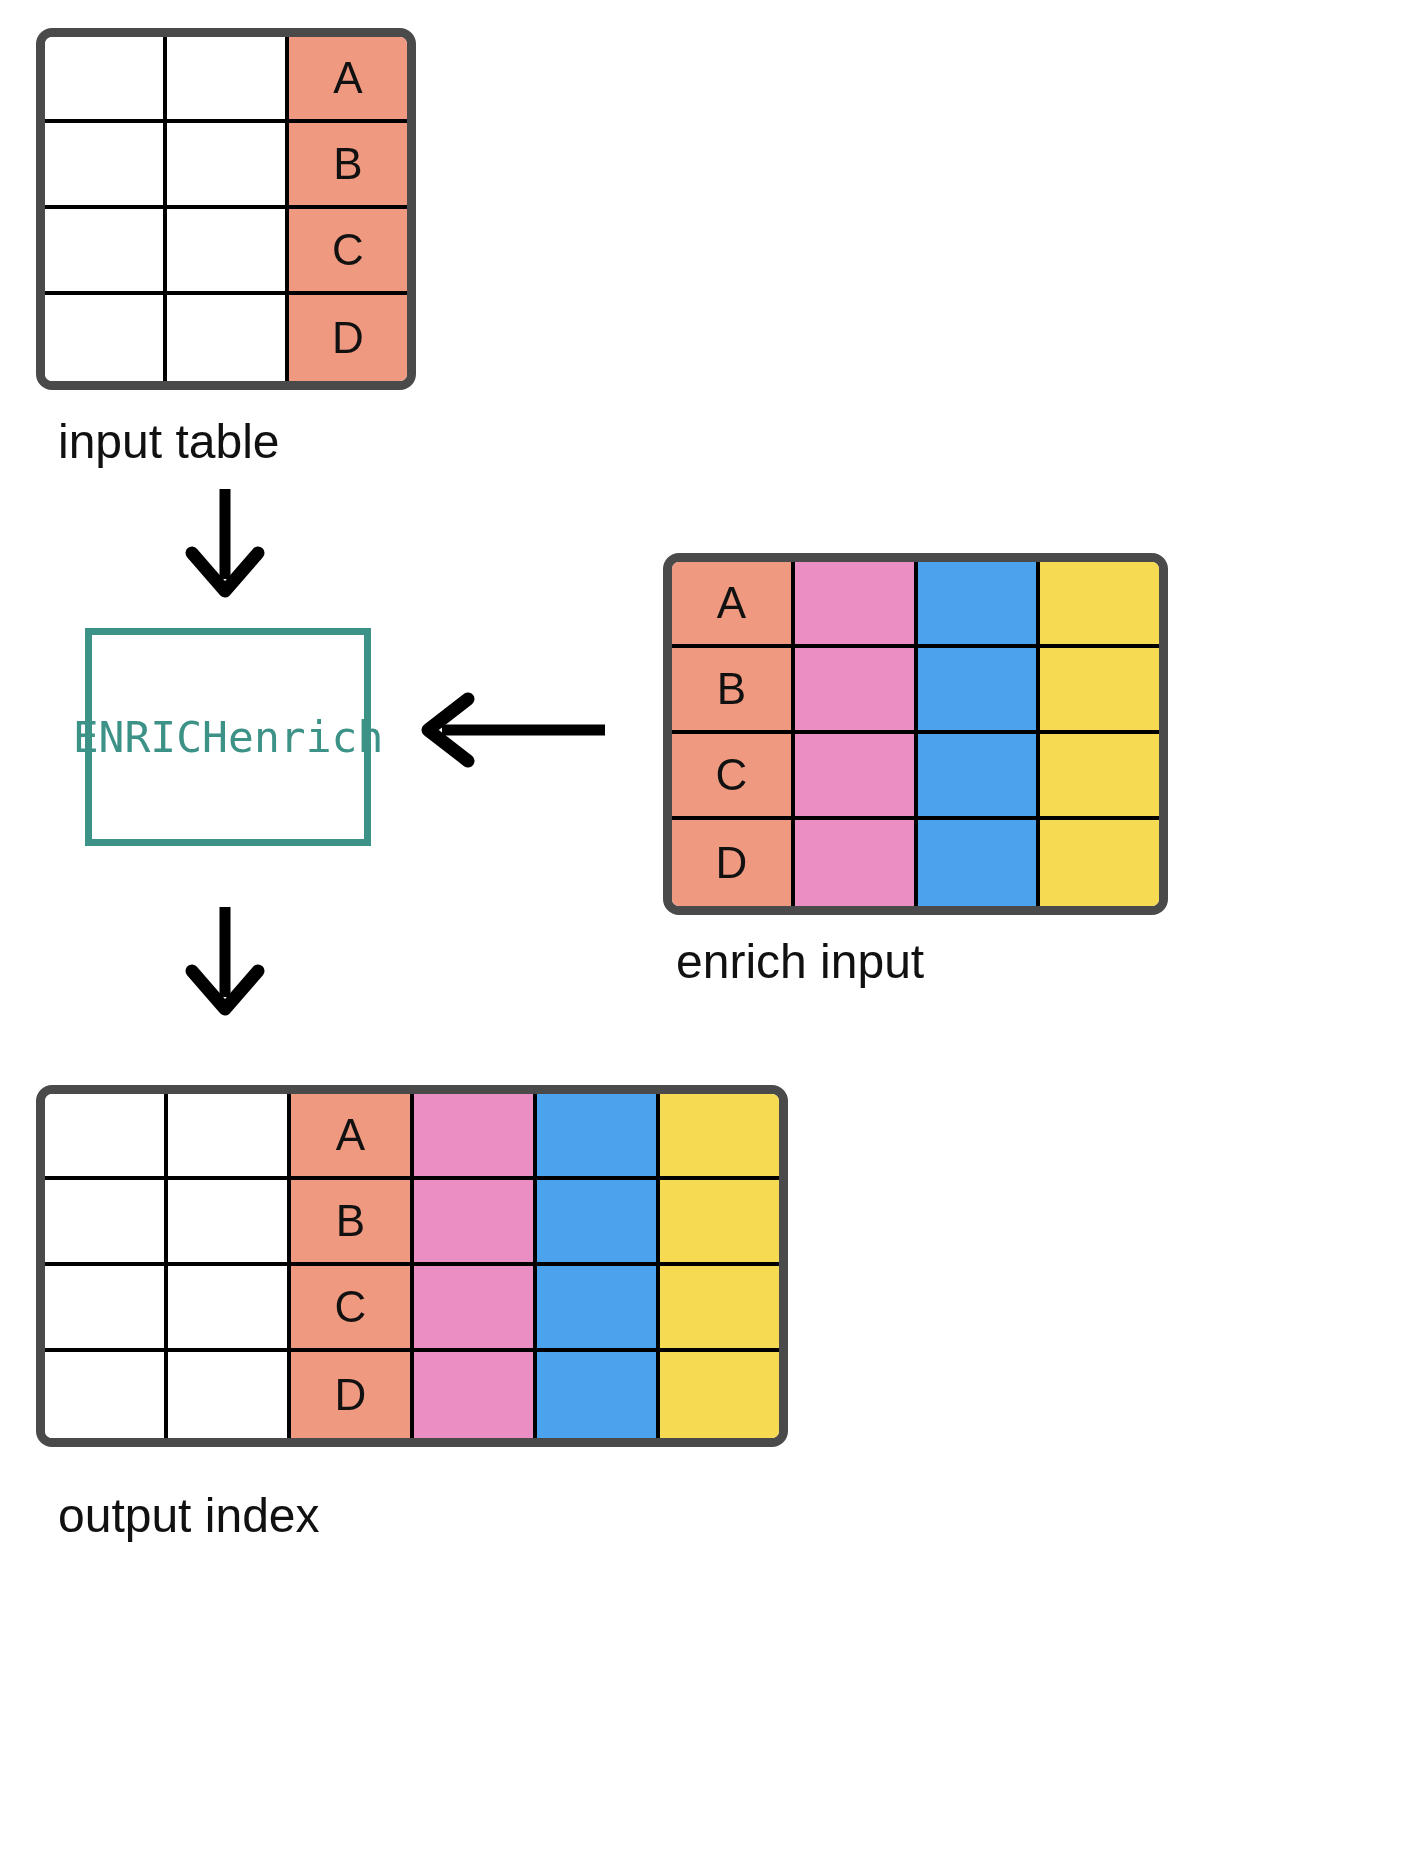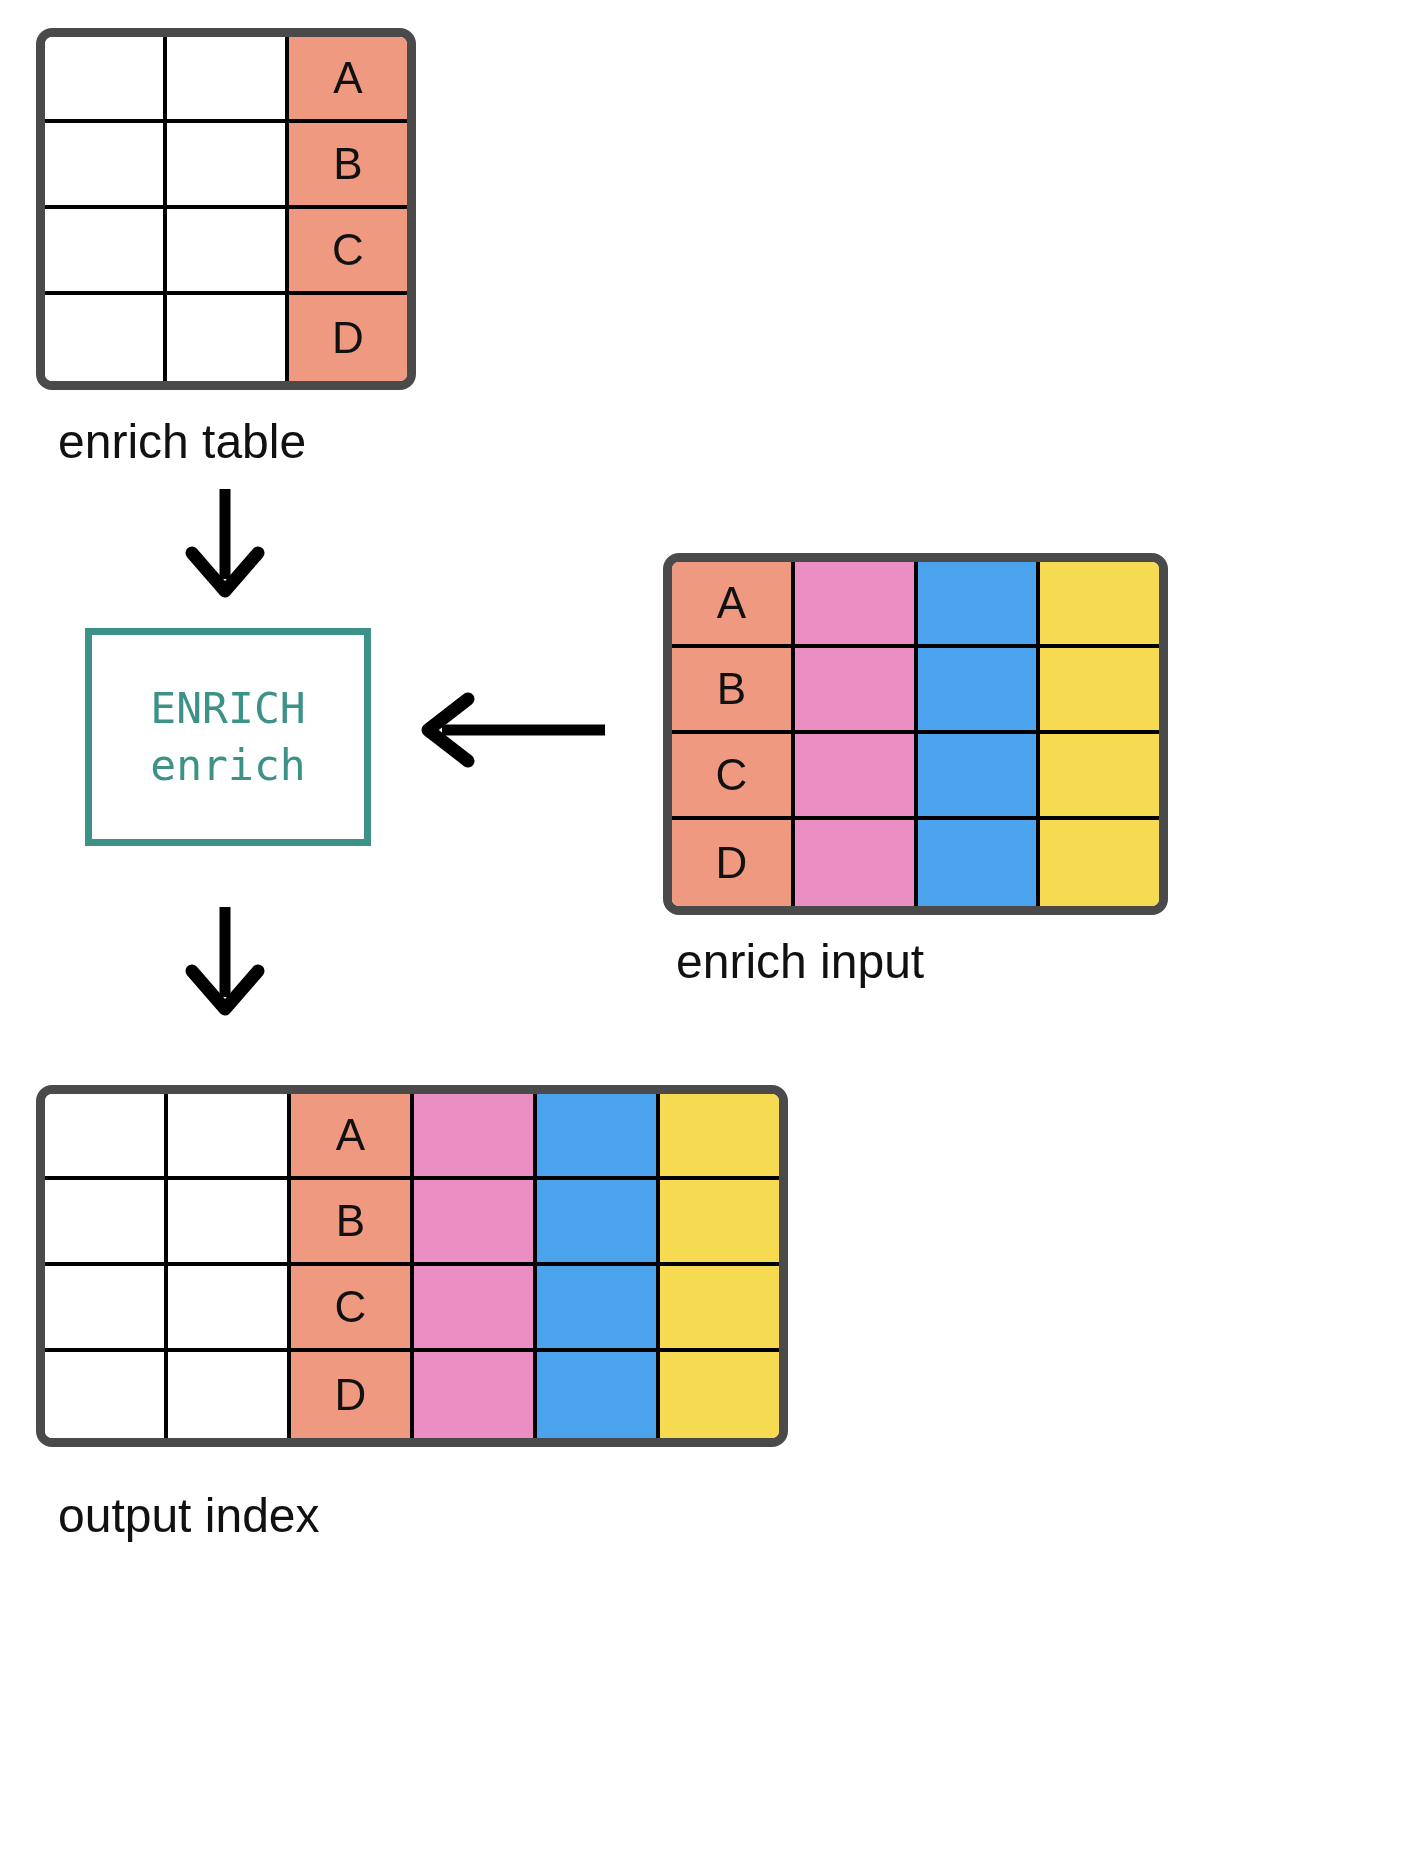--- a/index.html
+++ b/index.html
@@ -81,21 +81,21 @@
 
   
   #enrich-command-box {
     position: absolute;
     left: 85px;  top: 628px;
     width: 286px; height: 218px;
     box-sizing: border-box;
     border: 7px solid #3d9287;
     background: #ffffff;
     display: flex;
-    flex-direction: column;
+    flex-direction: row;
     align-items: center;
     justify-content: center;
   }
   #enrich-command-box .cmd-line {
     font-family: "DejaVu Sans Mono", monospace;
     font-size: 43px;
     color: #3d9287;
     line-height: 1.32;
     letter-spacing: 0px;
     white-space: nowrap;
@@ -127,21 +127,21 @@
     <div class="tcell c-white"></div>
     <div class="tcell c-white"></div>
     <div class="tcell c-salmon">C</div>
   </div>
   <div class="trow">
     <div class="tcell c-white"></div>
     <div class="tcell c-white"></div>
     <div class="tcell c-salmon">D</div>
   </div>
 </div>
-<div class="caption" id="caption-input">enrich table</div>
+<div class="caption" id="caption-input">input table</div>
 
 <div class="arrow" id="arrow-input-to-command">
   <svg width="110" height="115" viewBox="0 0 110 115" xmlns="http://www.w3.org/2000/svg">
     <line x1="55" y1="2" x2="55" y2="92" stroke="#000000" stroke-width="11" stroke-linecap="butt"></line>
     <polyline points="22,66 55,104 88,66" fill="none" stroke="#000000" stroke-width="13" stroke-linecap="round" stroke-linejoin="round"></polyline>
   </svg>
 </div>
 
 <div id="enrich-command-box">
   <div class="cmd-line">ENRICH</div>

